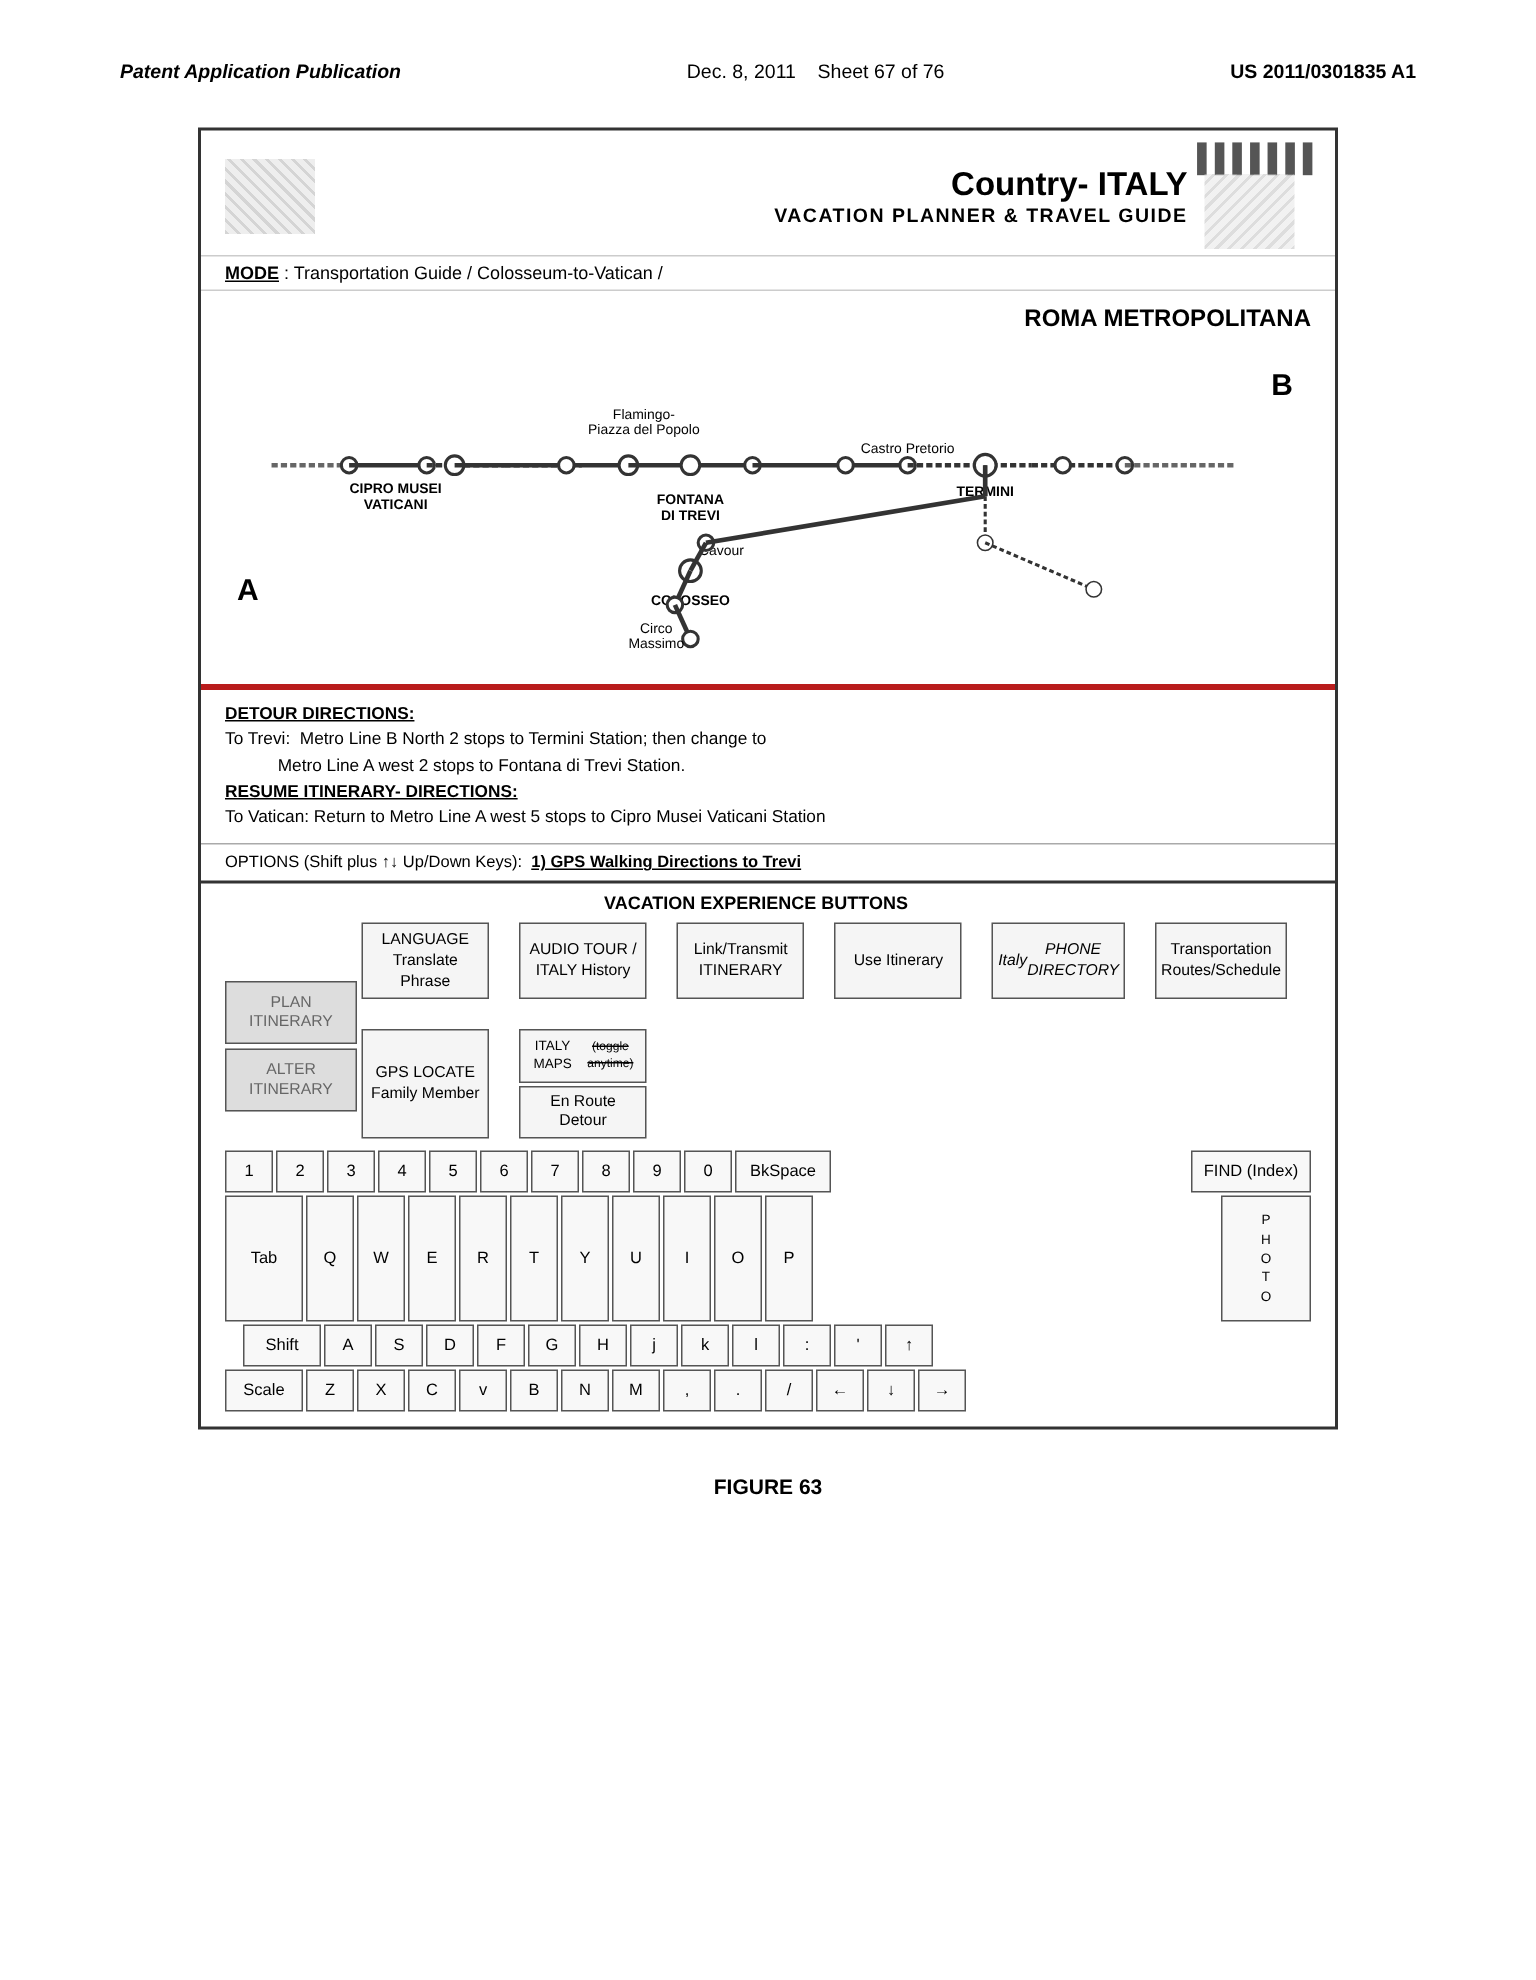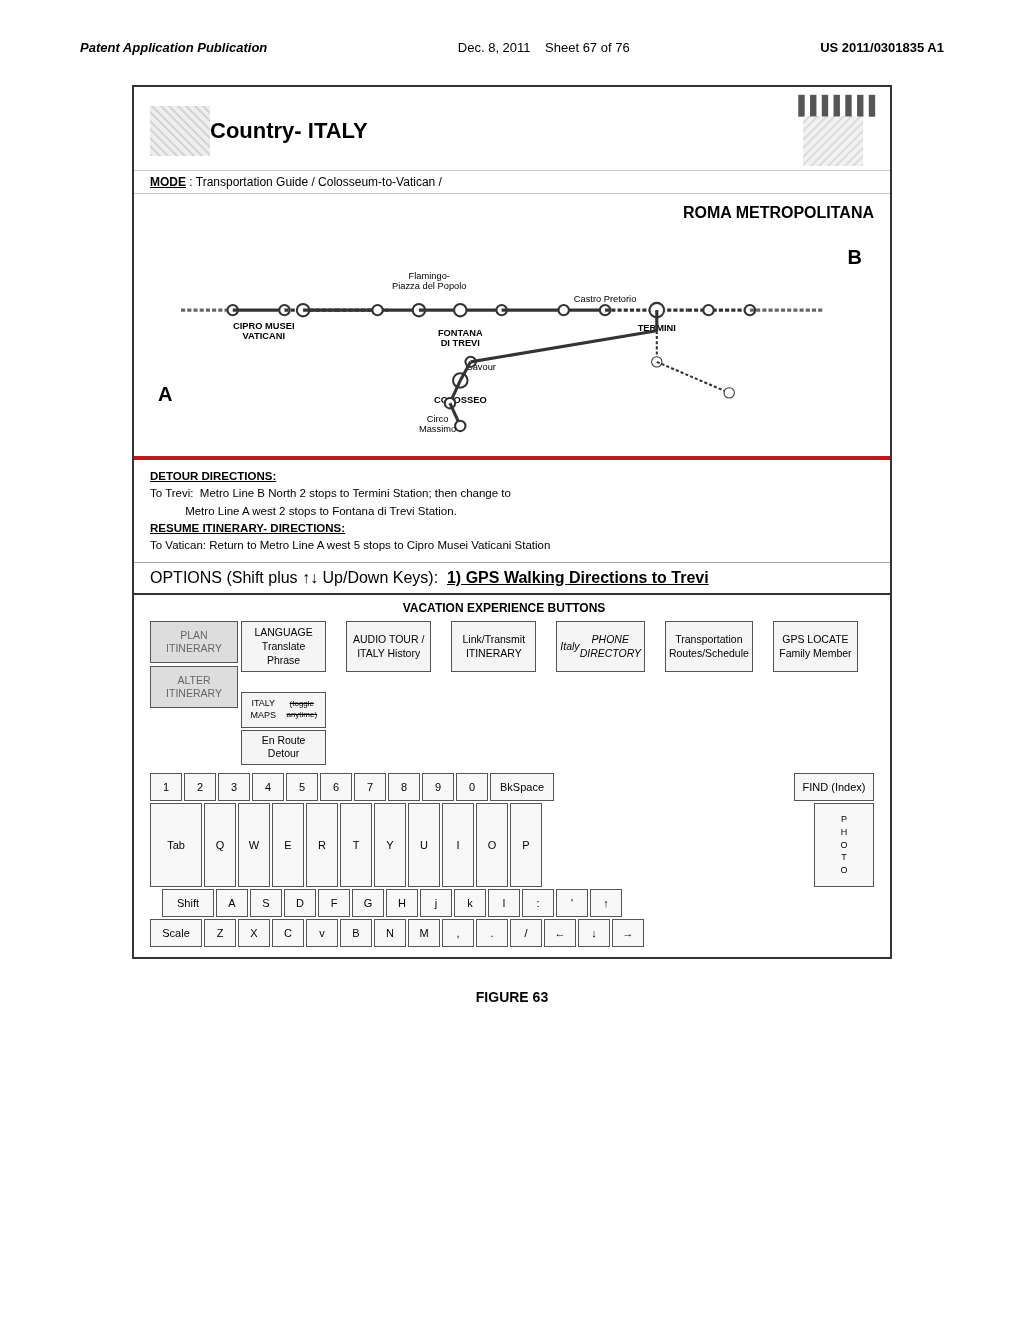--- a/index.html
+++ b/index.html
@@ -58,21 +58,21 @@
     }
     .device-title-bar .small-image-left {
       width: 60px;
       height: 50px;
       background: repeating-linear-gradient(
         45deg, #aaa, #aaa 2px, #ddd 2px, #ddd 6px
       );
       opacity: 0.5;
     }
     .device-title-bar .title-center {
-      text-align: left;
+      text-align: right;
       flex: 1;
     }
     .device-title-bar .title-center h1 {
       font-size: 22px;
       font-weight: bold;
     }
     .device-title-bar .title-center h2 {
       font-size: 13px;
       font-weight: bold;
       letter-spacing: 1px;
@@ -146,21 +146,21 @@
     .directions-area {
       padding: 8px 16px;
       font-size: 11.5px;
       line-height: 1.5;
       border-top: 4px solid #b91c1c;
     }
 
     
     .options-bar {
       padding: 6px 16px;
-      font-size: 16px;
+      font-size: 11px;
       border-top: 1px solid #aaa;
       border-bottom: 2px solid #333;
     }
 
     
     .vacation-section {
       padding: 6px 32px 4px 16px;
     }
     .vac-btn {
       border: 1px solid #555;
@@ -245,20 +245,21 @@
   <span class="patent-number">US 2011/0301835 A1</span>
 </div>
 
 <div class="main-content">
   <div class="device-frame">
 
     <div class="device-title-bar">
       <div class="small-image-left"></div>
       <div class="title-center">
         <h1>Country- ITALY</h1>
+        <h2>VACATION PLANNER &amp; TRAVEL GUIDE</h2>
       </div>
       <div style="display:flex;flex-direction:column;align-items:center;">
         <div class="battery-indicator">▐▐▐▐▐▐▐</div>
         <div class="small-image-right"></div>
       </div>
     </div>
 
     <div class="mode-bar">
       <span class="mode-label underline bold">MODE</span>
       <span>: Transportation Guide / Colosseum-to-Vatican /</span>
@@ -352,28 +353,29 @@
     </div>
 
     <div class="options-bar">
       <span>OPTIONS (Shift plus ↑↓ Up/Down Keys):&nbsp; <span style="text-decoration:underline;font-weight:bold;">1) GPS Walking Directions to Trevi</span></span>
     </div>
 
     <div class="vacation-section">
       <div style="text-align:center; font-size:12px; font-weight:bold; margin-bottom:4px;">VACATION EXPERIENCE BUTTONS</div>
 
       <div style="display:flex; gap:3px; margin-top:6px;">
-        <div style="width:88px; display:flex; flex-direction:column; gap:3px;">
+        <div style="width:88px; display:flex; flex-direction:column; gap:3px;margin-top:39px;">
           <div class="vac-btn shaded" style="min-height:42px;">PLAN<br>ITINERARY</div>
           <div class="vac-btn shaded" style="min-height:42px;">ALTER<br>ITINERARY</div>
         </div>
         <div style="display:grid; grid-template-columns: 1fr 1fr 1fr 1fr 1fr 1fr; gap:20px; flex:1;">
           <div class="vac-btn">LANGUAGE<br>Translate Phrase</div>
           <div class="vac-btn">AUDIO TOUR /<br>ITALY History</div>
           <div class="vac-btn">Link/Transmit<br>ITINERARY</div>
+          <div class="vac-btn">Use Itinerary</div>
           <div class="vac-btn italic-text"><em>Italy</em> PHONE<br>DIRECTORY</div>
           <div class="vac-btn">Transportation<br>Routes/Schedule</div>
           <div class="vac-btn">GPS LOCATE<br>Family Member</div>
           <div style="display:flex;flex-direction:column;gap:2px;">
             <div class="vac-btn" style="font-size:9px;min-height:26px;flex:1;">ITALY MAPS<br><span style="text-decoration:line-through;font-size:8px;">(toggle anytime)</span></div>
             <div class="vac-btn" style="min-height:26px;flex:1;">En Route Detour</div>
           </div>
         </div>
       </div>
     </div>

